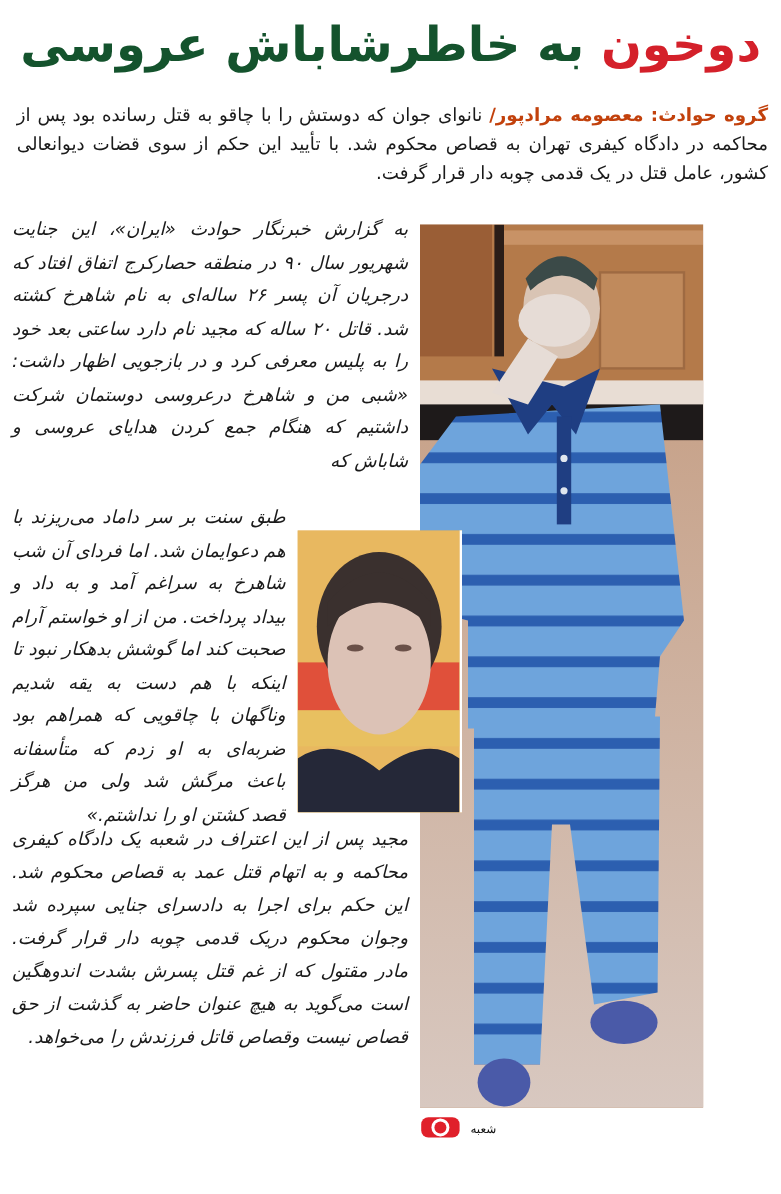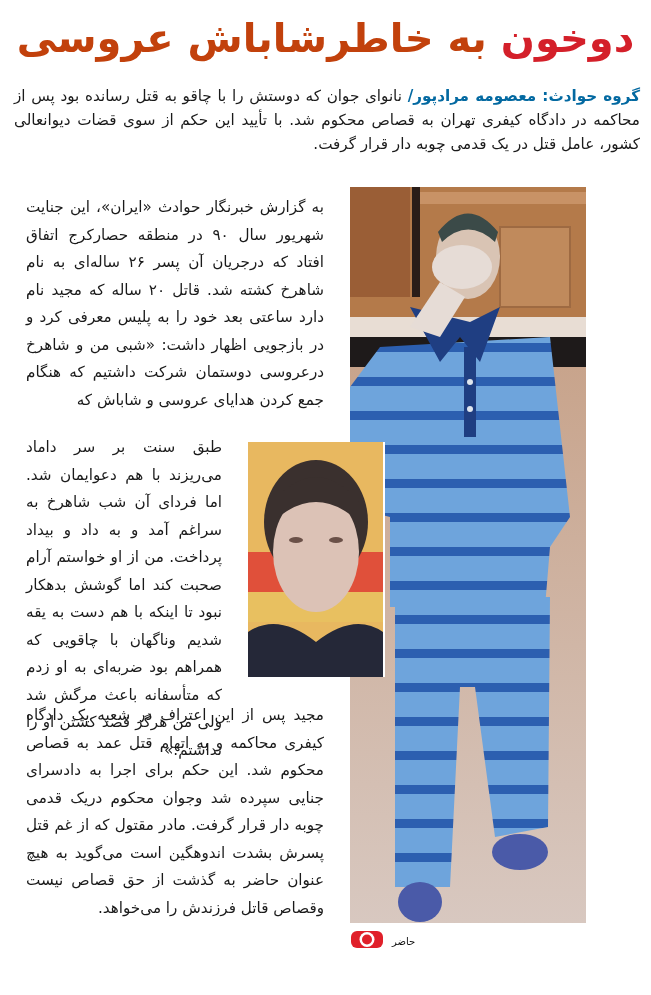--- a/index.html
+++ b/index.html
@@ -4,28 +4,28 @@
 <style>
   html, body { margin: 0; padding: 0; background: #ffffff; }
   body { width: 651px; height: 995px; position: relative; overflow: hidden;
          font-family: "DejaVu Sans", sans-serif; color: #1a1a1a; }
   .rtl { direction: rtl; text-align: justify; text-align-last: right; }
 
   .headline { position: absolute; left: 0; top: 8px; width: 651px; height: 60px;
               text-align: center; direction: rtl; font-weight: bold; font-size: 40px;
               line-height: 60px; letter-spacing: -1px; white-space: nowrap; }
   .headline .red { color: #d4202a; margin-top: 12px; }
-  .headline .black { color: #c2410c; }
+  .headline .black { color: #14532d; }
 
   .lead { position: absolute; left: 14px; top: 84px; width: 626px;
           font-size: 15.2px; line-height: 24px; }
-  .lead .byline { color: #0369a1; font-weight: bold; }
+  .lead .byline { color: #c2410c; font-weight: bold; }
 
   .col { position: absolute; font-size: 15.2px; line-height: 27.5px; }
-  .col p { margin: 16px; }
+  .col p { margin: 0; font-style: italic; }
   .col-a { left: 10px; top: 178px; width: 330px; }
   .col-b { left: 10px; top: 418px; width: 228px; }
   .col-c { left: 10px; top: 686px; width: 330px; }
 
   .photo-main { position: absolute; left: 350px; top: 187px; width: 236px; height: 736px;
                 overflow: hidden; background: #b8927a; }
   .photo-inset { position: absolute; left: 248px; top: 442px; width: 135px; height: 235px;
                  overflow: hidden; background: #e6b35a; border-right: 2px solid #fff; }
 
   .credit { position: absolute; left: 350px; top: 929px; height: 24px; display: flex;
@@ -113,14 +113,14 @@
 </div>
 
 <div class="credit">
   <span>
     <svg width="34" height="22" viewBox="0 0 34 22" xmlns="http://www.w3.org/2000/svg">
       <rect x="1" y="3" width="32" height="17" rx="6" fill="#e0202a"></rect>
       <circle cx="17" cy="11.5" r="7.5" fill="#ffffff"></circle>
       <circle cx="17" cy="11.5" r="5" fill="#e0202a"></circle>
     </svg>
   </span>
-  <span class="lbl">حاضر</span>
+  <span class="lbl">شعبه</span>
 </div>
 
 </body></html>

